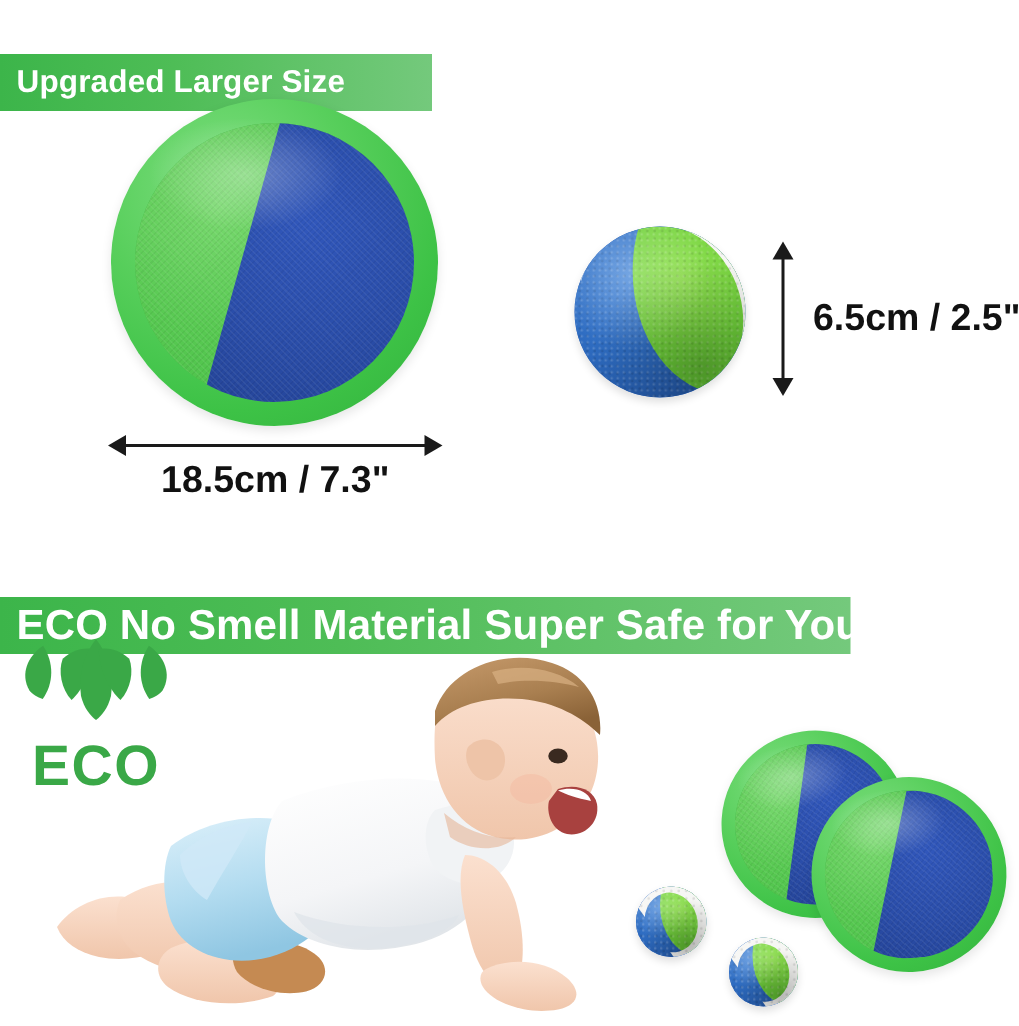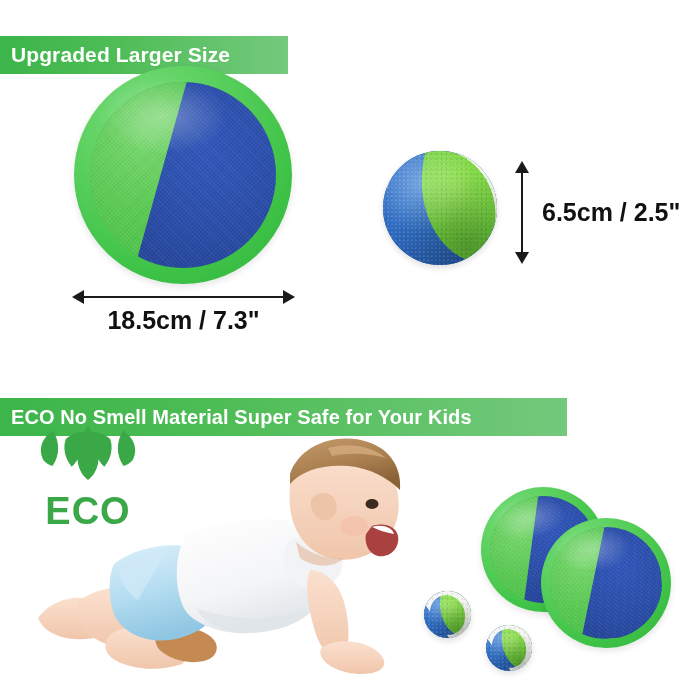--- a/index.html
+++ b/index.html
@@ -44,21 +44,21 @@
     width: 288px;
     height: 38px;
     font-size: 21px;
     padding-left: 11px;
   }
   #banner-eco {
     left: 0px;
     top: 370px;
     width: 567px;
     height: 38px;
-    font-size: 20px;
+    font-size: 28px;
     padding-left: 11px;
   }
 
   
   .paddle-wrap {
     position: absolute;
   }
   #paddle-main {
     left: 74px;
     top: 66px;
@@ -227,21 +227,21 @@
   }
   #label-height {
     left: 542px;
     top: 198px;
     font-size: 25px;
   }
 
   
   #eco-logo {
     position: absolute;
-    left: 28px;
+    left: 4px;
     top: 424px;
     width: 120px;
     height: 108px;
   }
   #eco-leaves {
     position: absolute;
     left: 0;
     top: 0;
     width: 120px;
     height: 70px;

